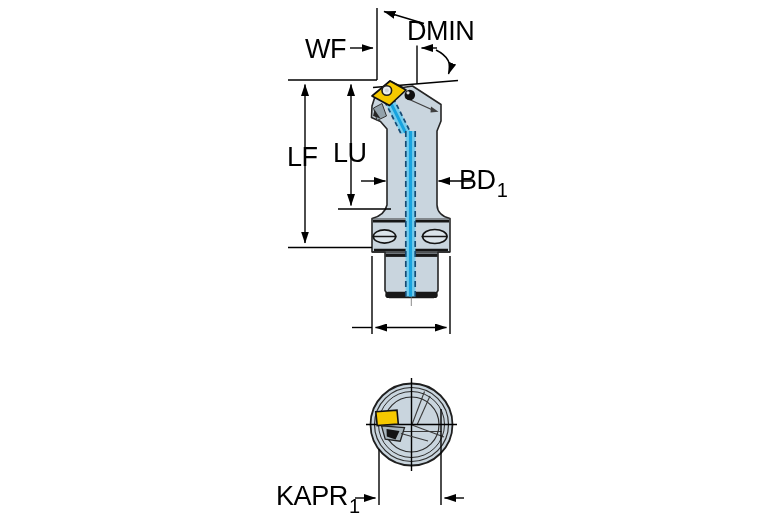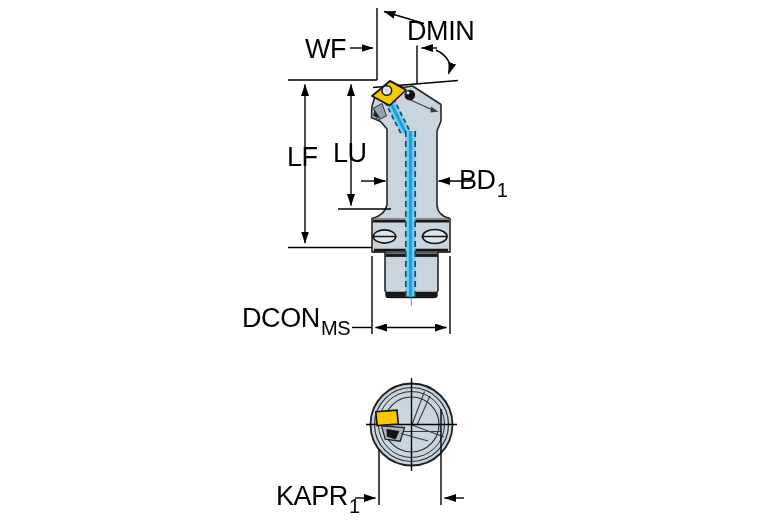--- a/index.html
+++ b/index.html
@@ -142,16 +142,15 @@
       <line class="dim" x1="355" y1="498" x2="375.5" y2="498" marker-end="url(#arrowE)"></line>
       <line class="dim" x1="464" y1="498" x2="444.5" y2="498" marker-end="url(#arrowE)"></line>
     </g>
   </svg>
 
   <div class="label" style="left:305px;top:36px"><span>WF</span></div>
   <div class="label" style="left:407px;top:18px"><span>DMIN</span></div>
   <div class="label" style="left:333px;top:140px"><span>LU</span></div>
   <div class="label" style="left:287px;top:144px"><span>LF</span></div>
   <div class="label" style="left:459px;top:167px"><span>BD</span><span class="sub">1</span></div>
-  <div class="label" style="left:242px;top:305px"><span>DCON</span><span class="sub">MS</span></div>
   <div class="label" style="left:276px;top:483px"><span>KAPR</span><span class="sub">1</span></div>
 
 </div>
 
 </body></html>

